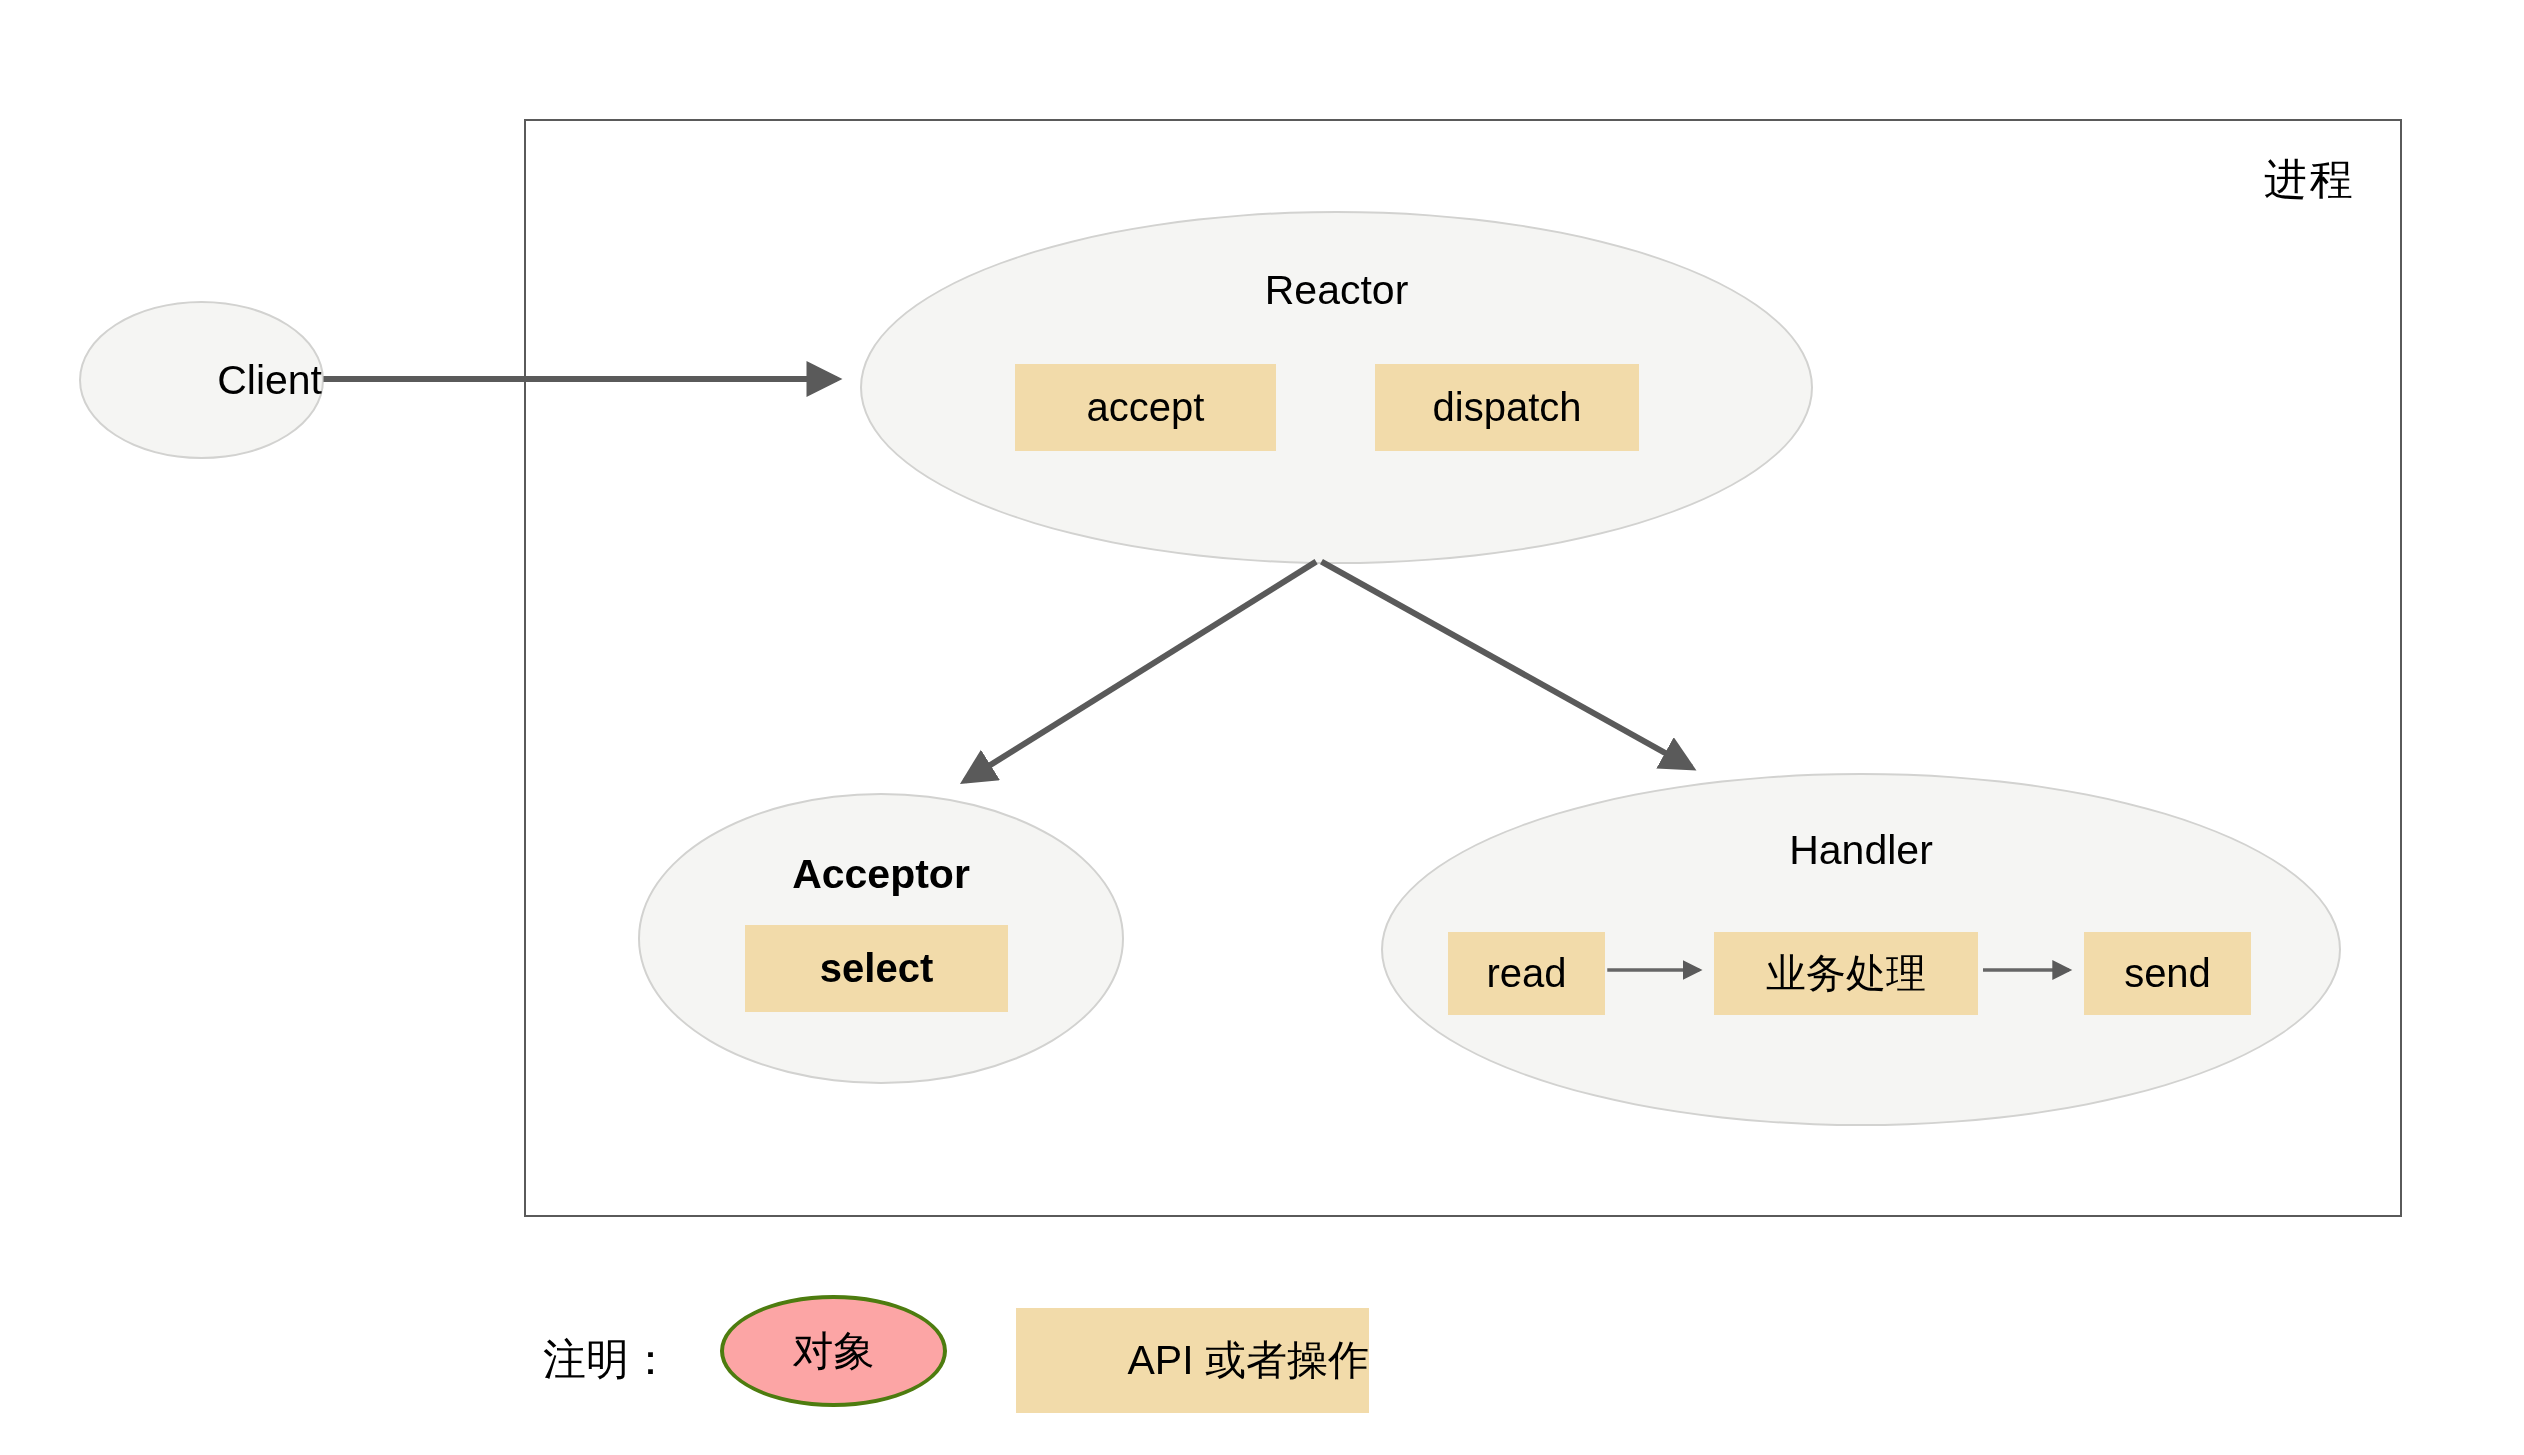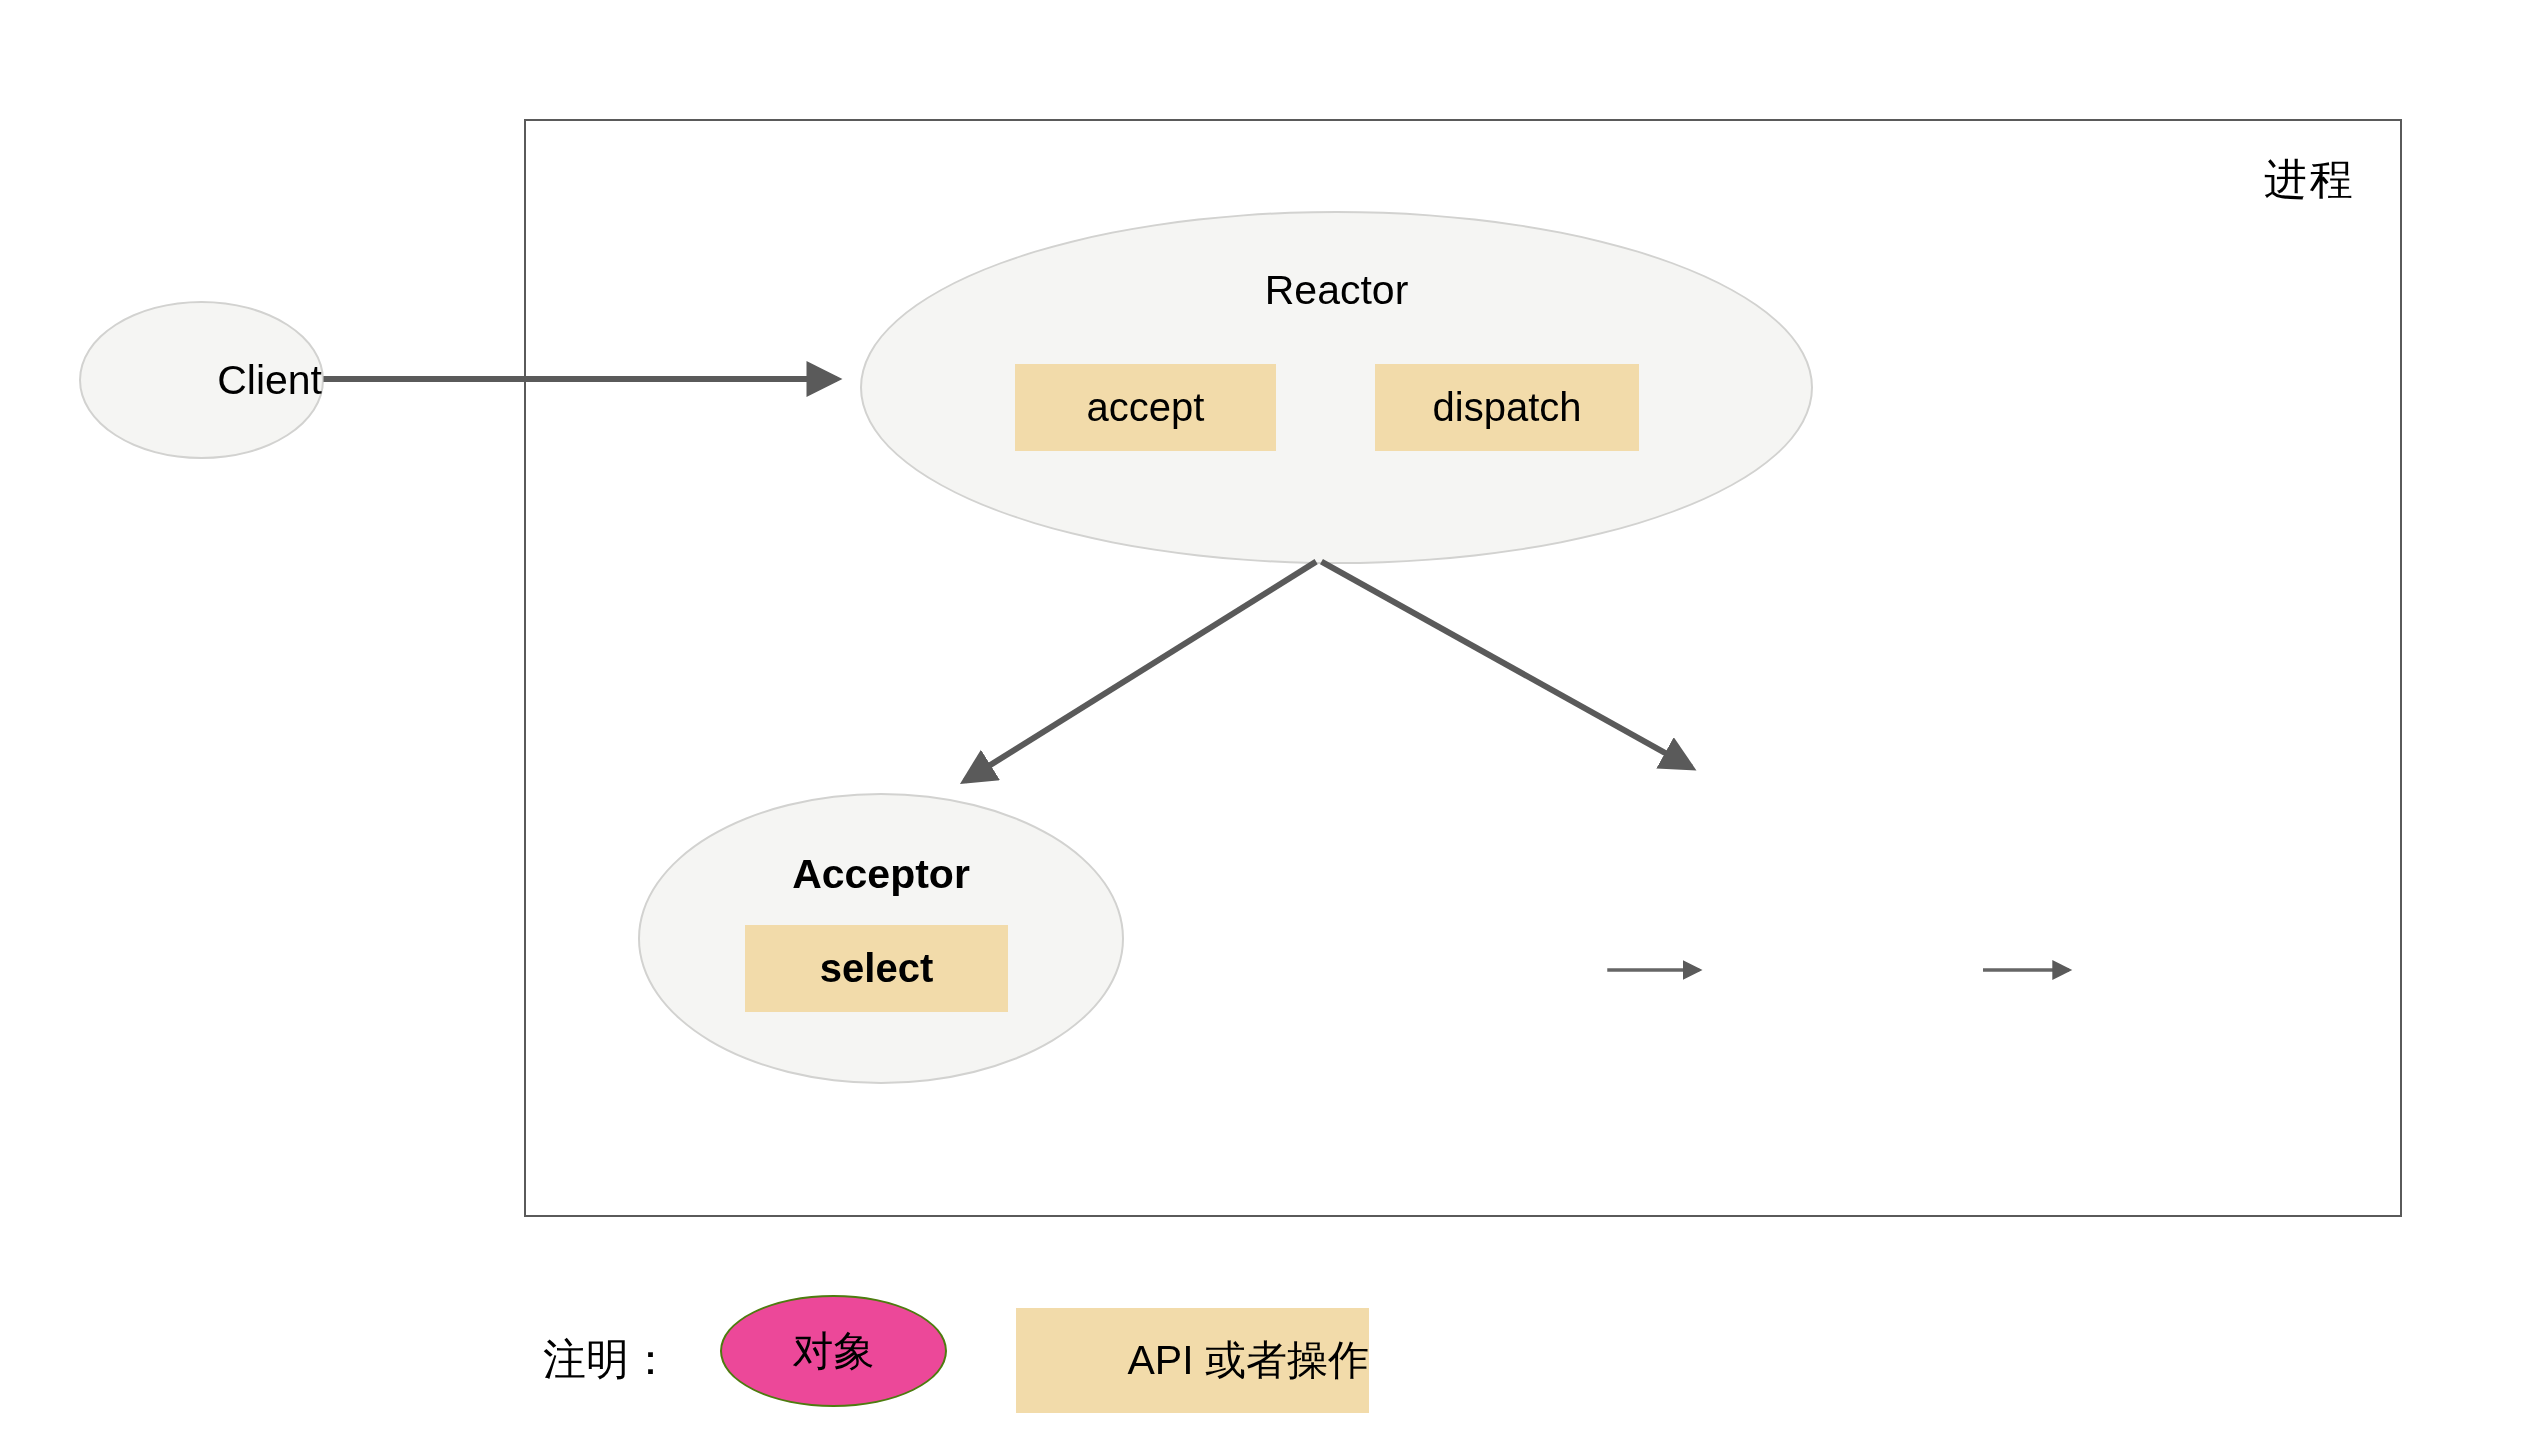--- a/index.html
+++ b/index.html
@@ -83,22 +83,22 @@
   .legend-caption {
     position: absolute;
     left: 543px; top: 1331px;
     font-size: 43px;
     white-space: nowrap;
   }
   .legend-ellipse {
     position: absolute;
     left: 720px; top: 1295px;
     width: 227px; height: 112px;
-    background: #ec4899;
-    border: 2px solid #4d7c0f;
+    background: #fca5a5;
+    border: 4px solid #4d7c0f;
     border-radius: 50%;
     box-sizing: border-box;
     display: flex; align-items: center; justify-content: center;
     font-size: 41px;
     white-space: nowrap;
   }
   .legend-api {
     position: absolute;
     left: 1016px; top: 1308px;
     width: 353px; height: 105px;
@@ -124,20 +124,26 @@
     <div class="node-label reactor-label">Reactor</div>
     <div class="op op-select">accept</div>
     <div class="op op-dispatch">dispatch</div>
   </div>
 
   <div class="node node-acceptor">
     <div class="node-label acceptor-label">Acceptor</div>
     <div class="op op-accept">select</div>
   </div>
 
+  <div class="node node-handler">
+    <div class="node-label handler-label">Handler</div>
+    <div class="op op-read">read</div>
+    <div class="op op-process">业务处理</div>
+    <div class="op op-send">send</div>
+  </div>
 
   <svg class="arrows" viewBox="0 0 3789 2184">
     <defs>
       <marker id="ah" markerWidth="7" markerHeight="7" viewBox="0 0 7 7" refX="5" refY="3" orient="auto" markerUnits="strokeWidth">
         <path d="M0,0 L6,3 L0,6 Z" fill="#5a5a5a"></path>
       </marker>
     </defs>
     <line x1="485" y1="569" x2="1255" y2="569" stroke="#5a5a5a" stroke-width="9" marker-end="url(#ah)"></line>
     <line x1="1975" y1="843" x2="1448" y2="1172" stroke="#5a5a5a" stroke-width="9" marker-end="url(#ah)"></line>
     <line x1="1983" y1="843" x2="2538" y2="1152" stroke="#5a5a5a" stroke-width="9" marker-end="url(#ah)"></line>

